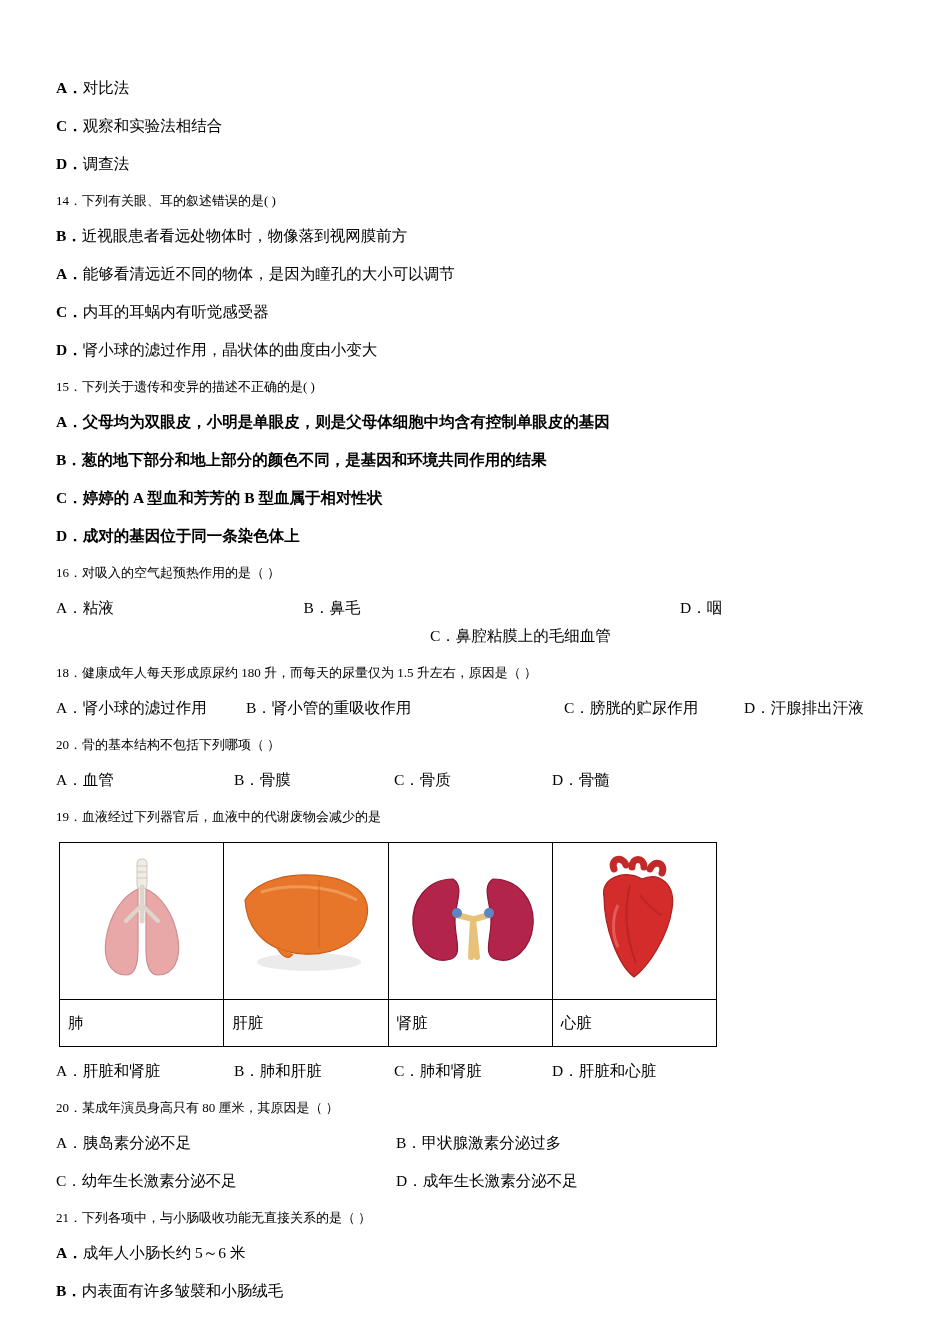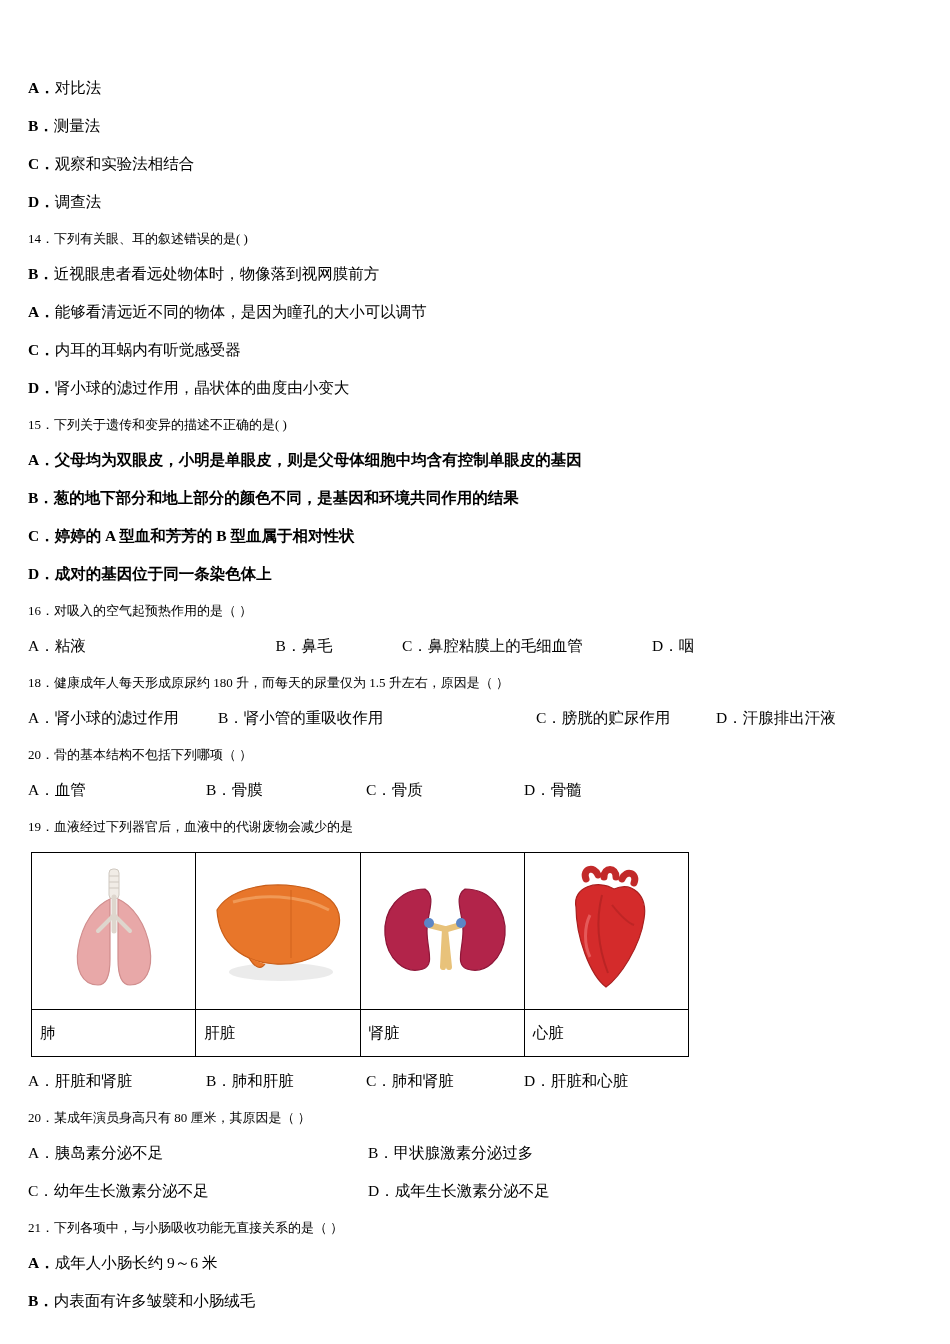--- a/index.html
+++ b/index.html
@@ -11,21 +11,21 @@
     width: 950px;
     height: 1344px;
     font-family: "Liberation Serif", serif;
     color: #000000;
     position: relative;
   }
   .page {
     width: 950px;
     height: 1344px;
     box-sizing: border-box;
-    padding: 78px 52px 20px 28px;
+    padding: 78px 52px 20px 56px;
     position: relative;
   }
   .opt {
     margin: 0 0 17px 0;
     padding-left: 0px;
     font-size: 15.5px;
   }
   .opt .lbl {
     font-weight: bold;
     font-family: "Liberation Serif", serif;
@@ -38,21 +38,21 @@
     display: flex;
     margin: 0 0 17px 0;
     font-size: 15.5px;
   }
   .opt-row .cell { flex: none; }
   .bold { font-weight: bold; }
 
   
   .row16 .c1 { width: 178px; }
   .row16 .c2 { width: 196px; text-align: center; }
-  .row16 .c3 { width: 250px; }
+  .row16 .c3 { width: 250px; margin-top: 28px; }
   .row16 .c4 { width: auto; }
 
   
   .row17 .c1 { width: 190px; }
   .row17 .c2 { width: 318px; }
   .row17 .c3 { width: 180px; }
 
   
   .row18 .c1 { width: 178px; }
   .row18 .c2 { width: 160px; }
@@ -89,23 +89,20 @@
   }
   .organ-svg { display: block; margin: 0 auto; }
 </style>
 </head>
 <body>
 
 <div class="page">
 
   <div class="opt">
     <span class="lbl">A．</span><span>对比法</span>
-  </div>
-  <div class="opt">
-    <span class="lbl">B．</span><span>测量法</span>
   </div>
   <div class="opt">
     <span class="lbl">C．</span><span>观察和实验法相结合</span>
   </div>
   <div class="opt">
     <span class="lbl">D．</span><span>调查法</span>
   </div>
 
   <div class="q">14．下列有关眼、耳的叙述错误的是(        )</div>
   <div class="opt">
@@ -230,19 +227,19 @@
     <div class="cell c1"><span class="lbl">A．</span><span>胰岛素分泌不足</span></div>
     <div class="cell"><span class="lbl">B．</span><span>甲状腺激素分泌过多</span></div>
   </div>
   <div class="opt-row row20">
     <div class="cell c1"><span class="lbl">C．</span><span>幼年生长激素分泌不足</span></div>
     <div class="cell"><span class="lbl">D．</span><span>成年生长激素分泌不足</span></div>
   </div>
 
   <div class="q">21．下列各项中，与小肠吸收功能无直接关系的是（        ）</div>
   <div class="opt">
-    <span class="lbl">A．</span><span>成年人小肠长约 9～6 米</span>
+    <span class="lbl">A．</span><span>成年人小肠长约 5～6 米</span>
   </div>
   <div class="opt">
     <span class="lbl">B．</span><span>内表面有许多皱襞和小肠绒毛</span>
   </div>
 
 </div>
 
 </body></html>

